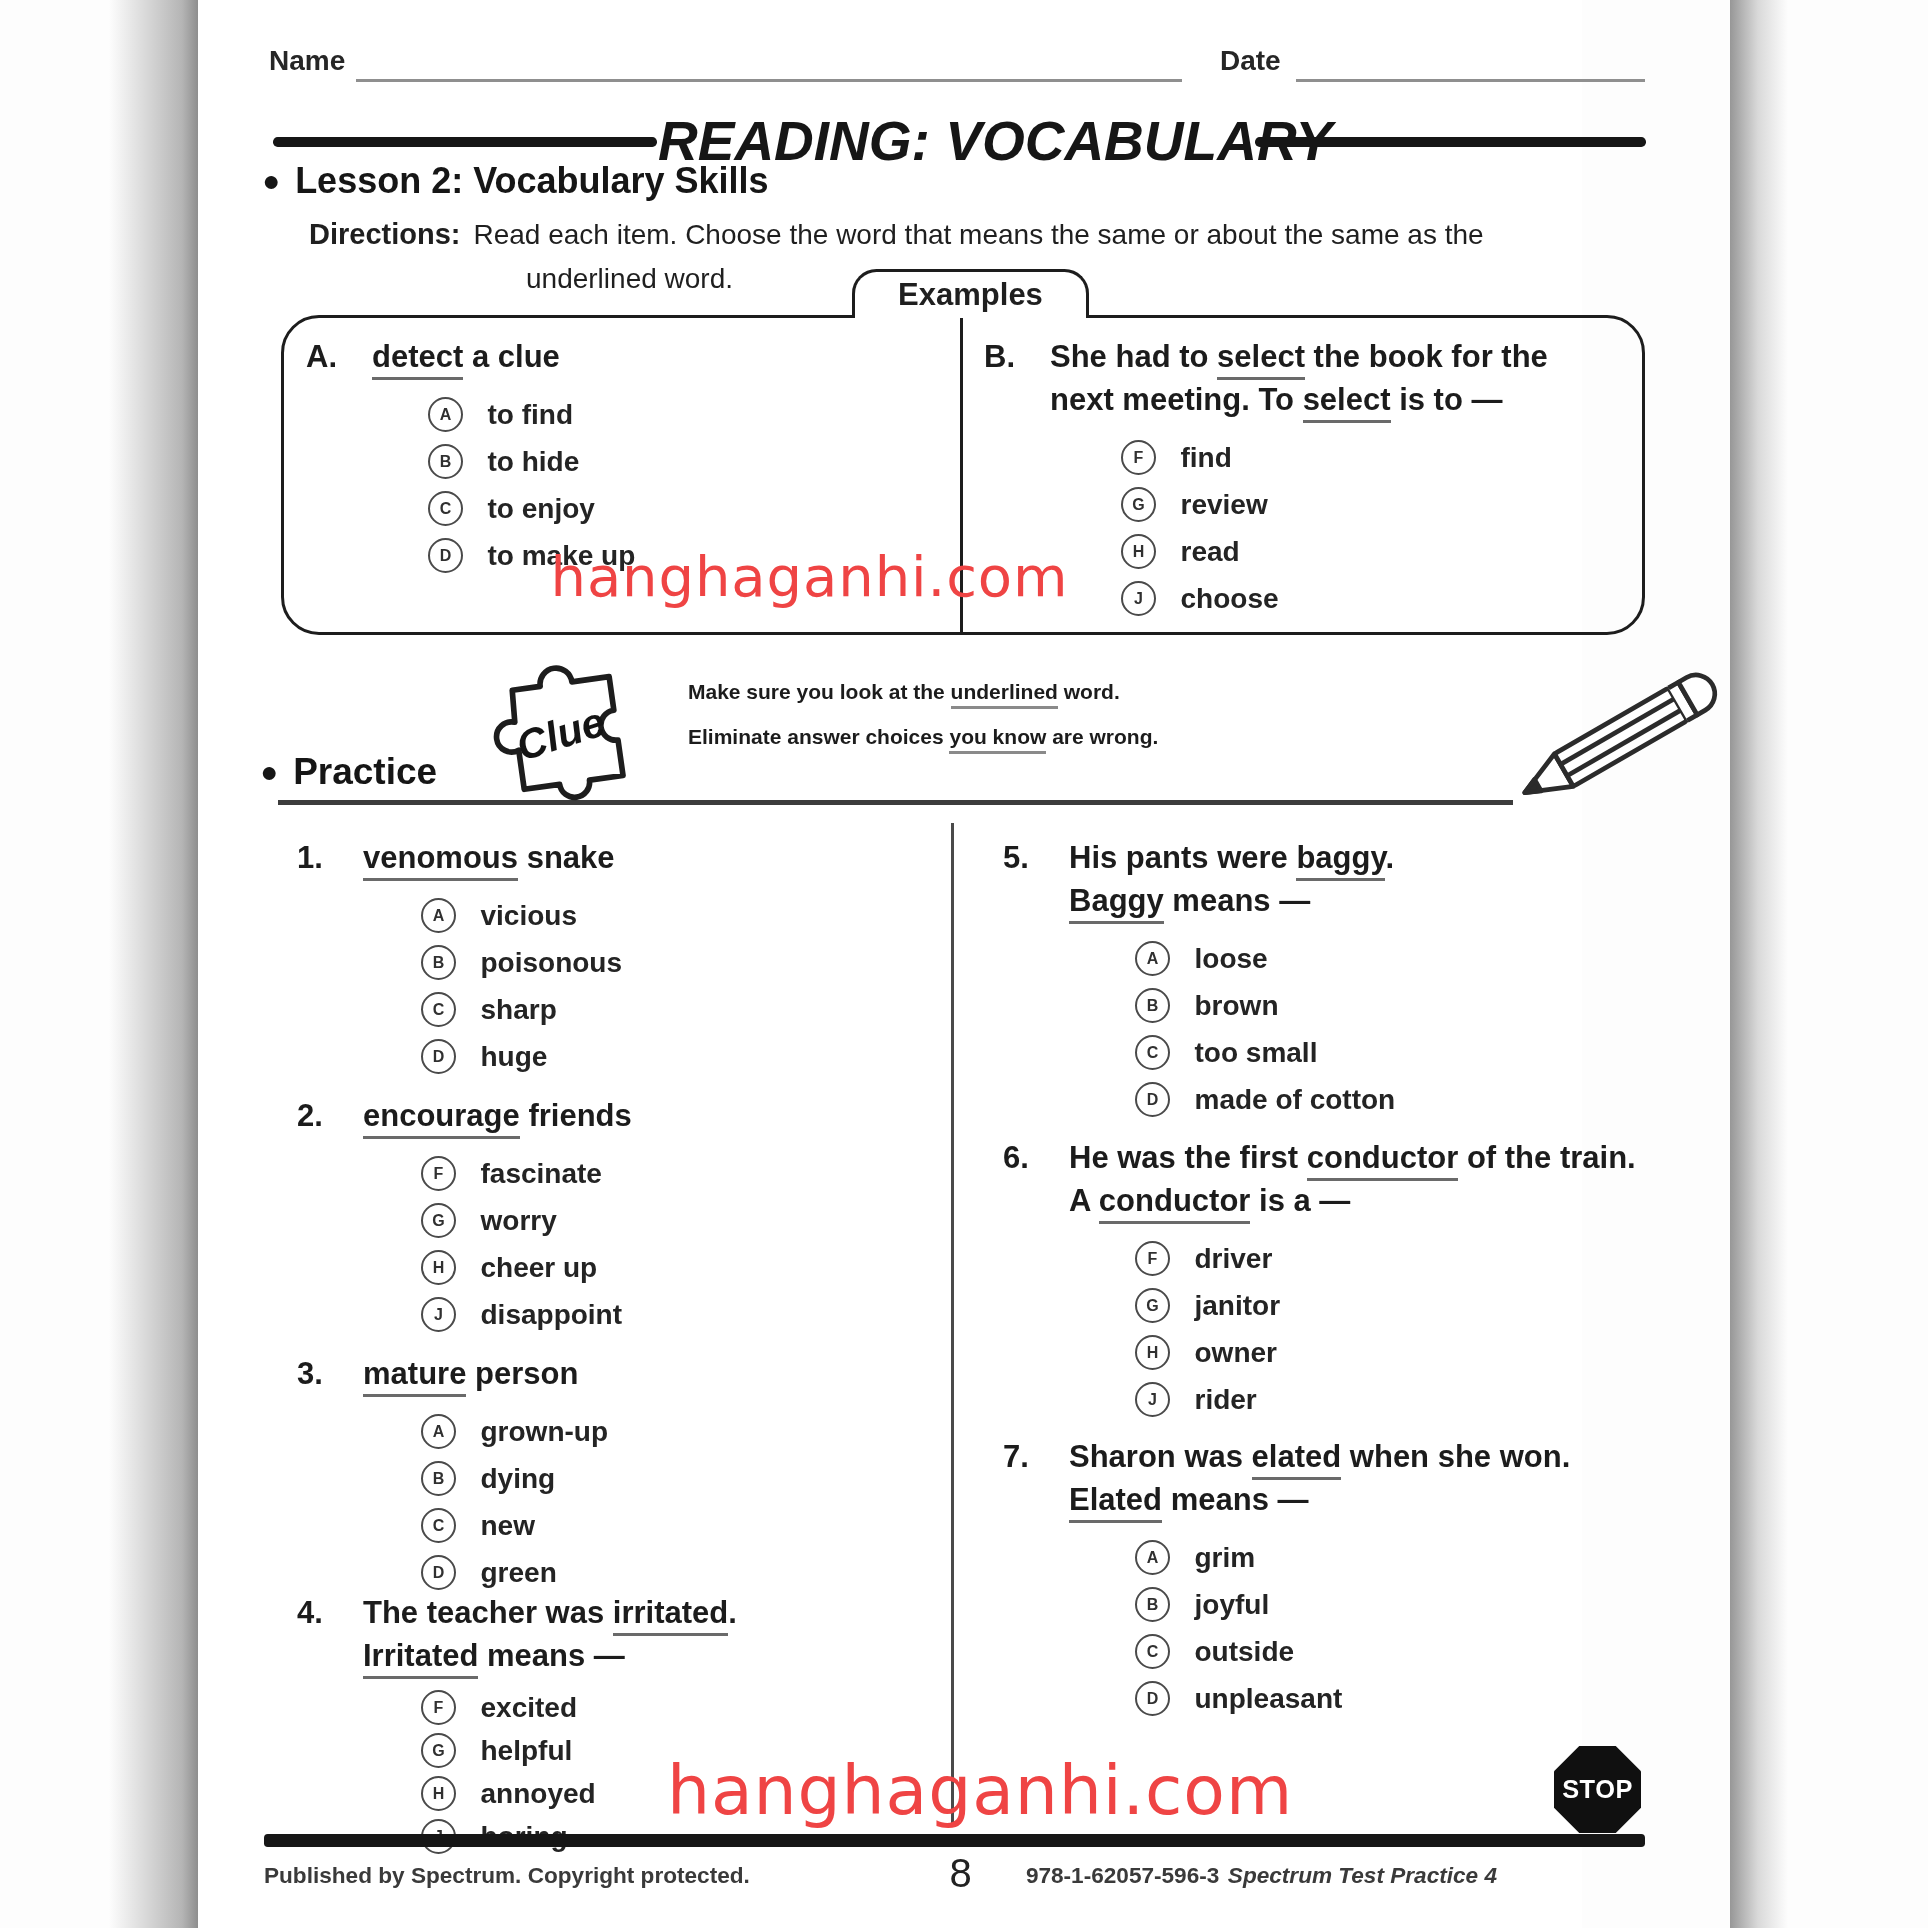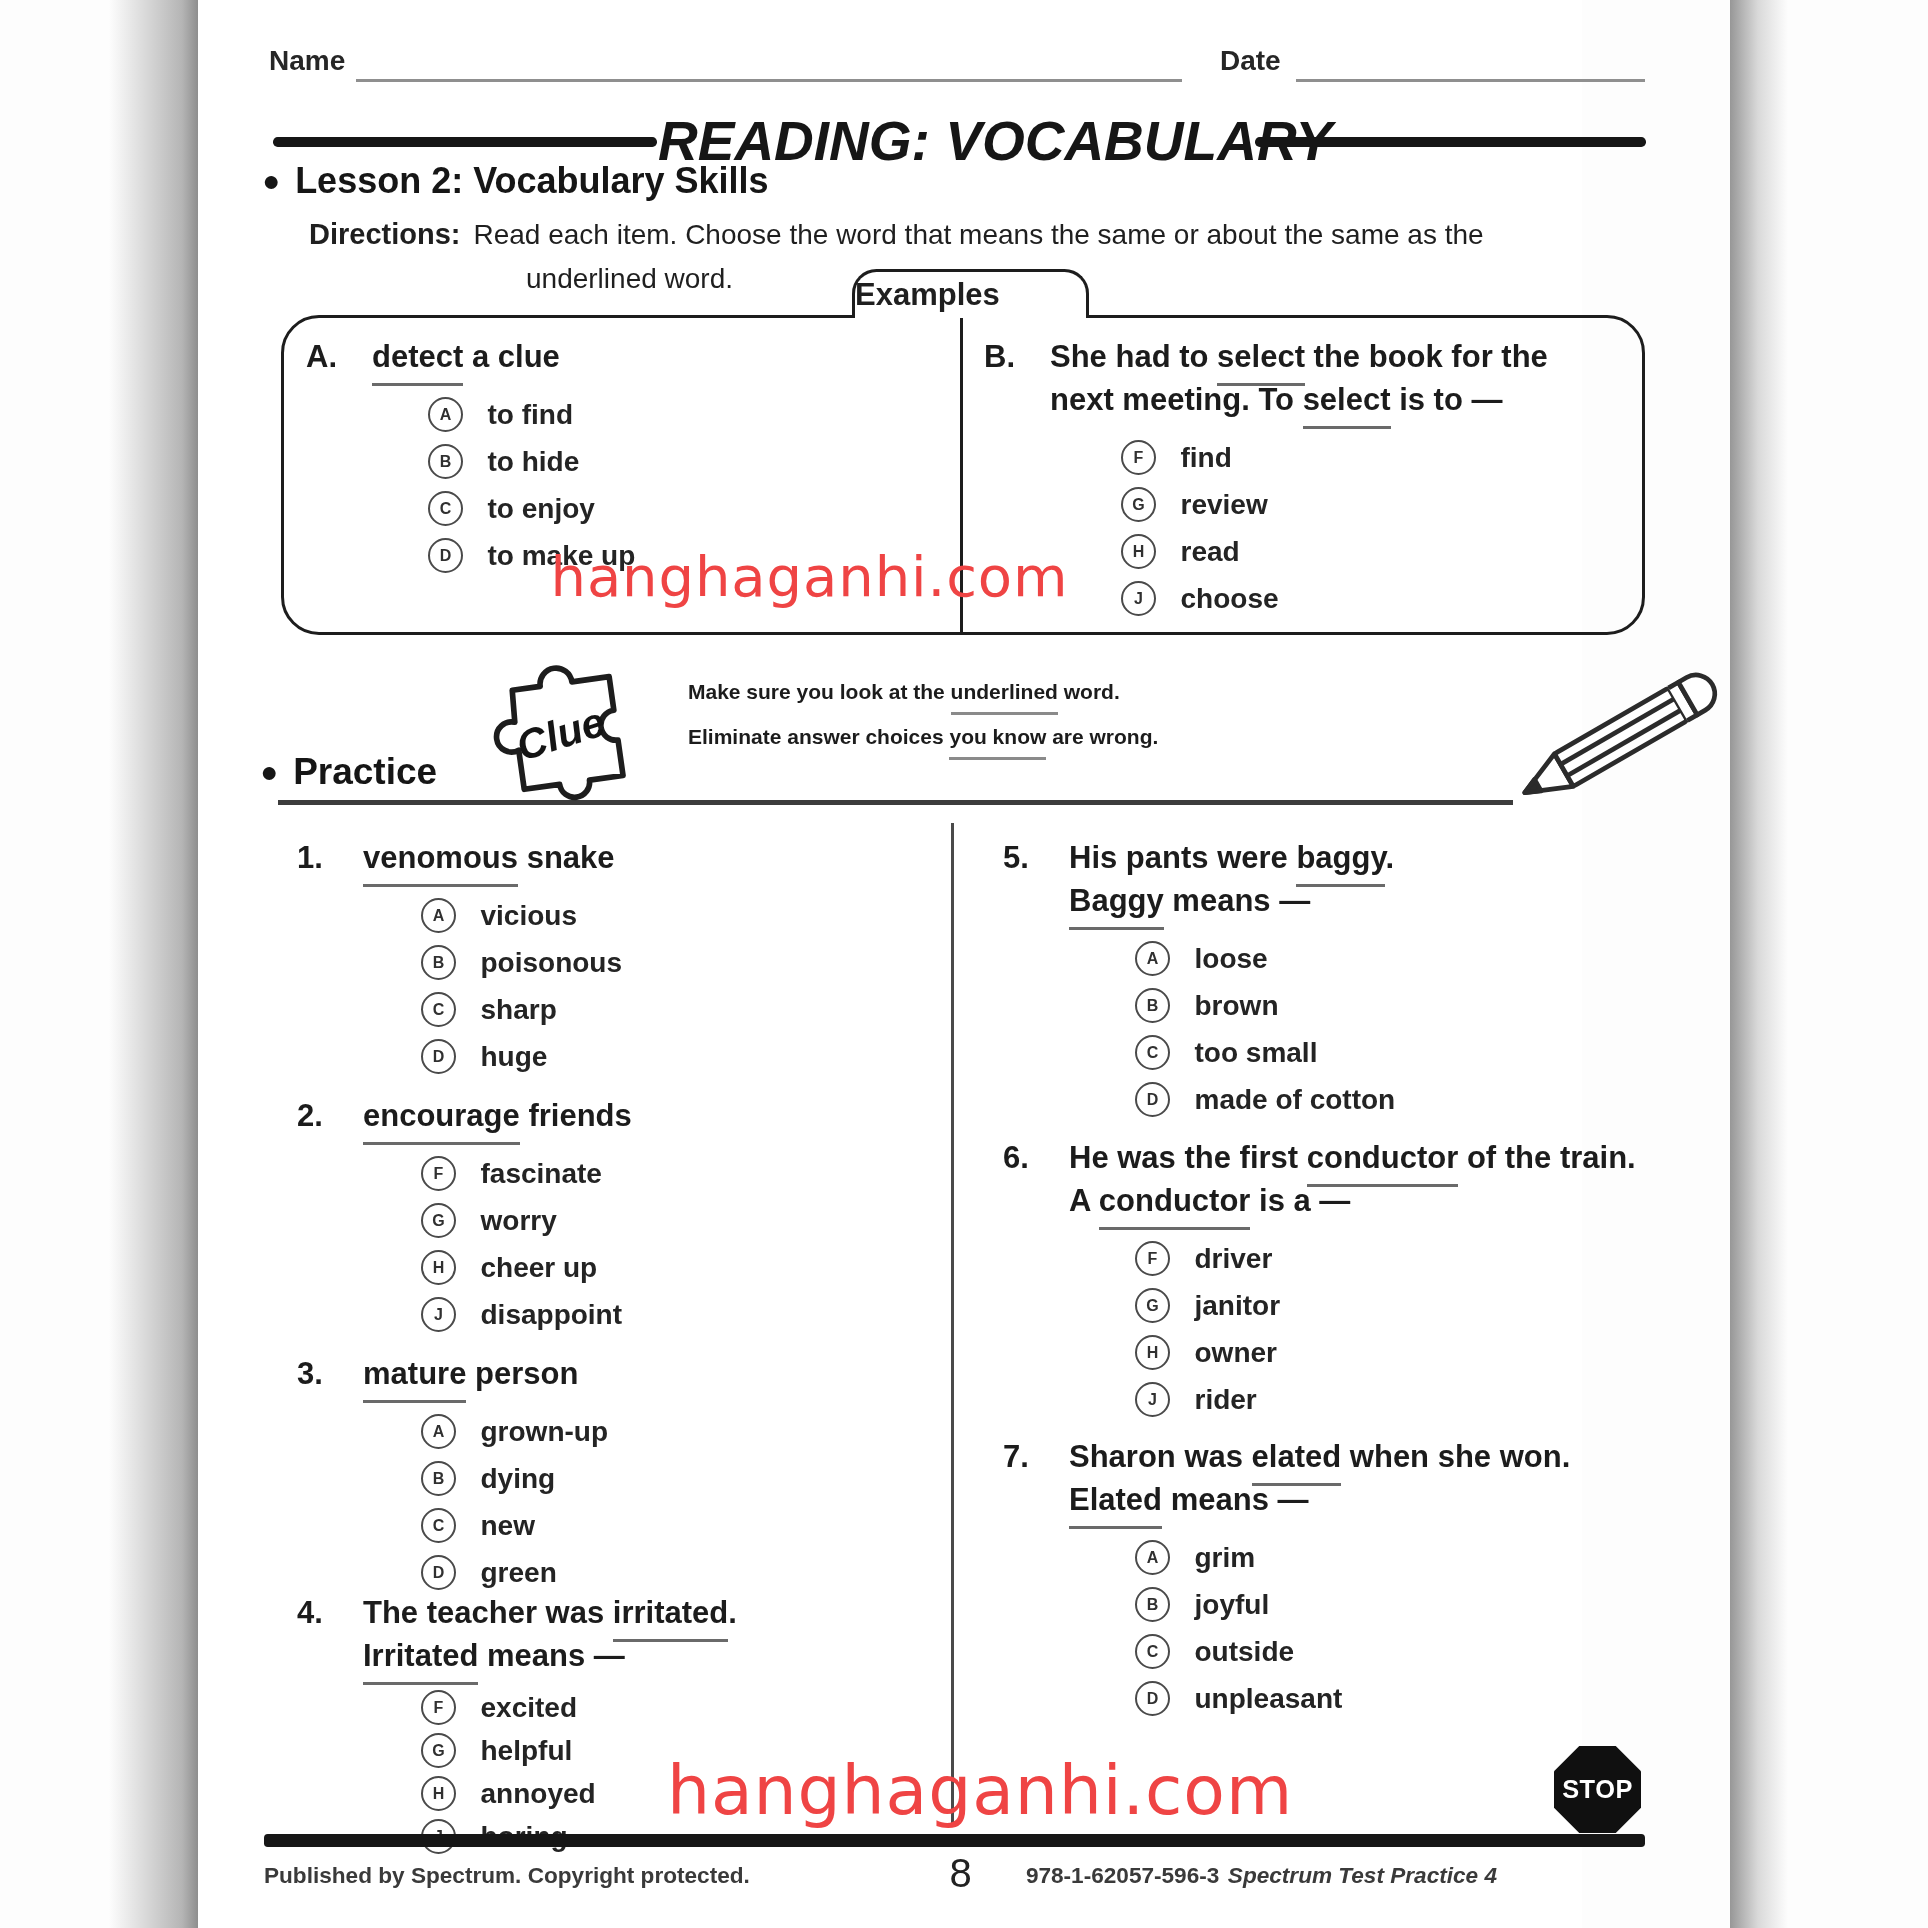--- a/index.html
+++ b/index.html
@@ -24,31 +24,31 @@
   .lesson{position:absolute;top:160px;left:64px;display:flex;align-items:center;gap:15px;
     font-size:36px;font-weight:700;color:#161616;}
   .bullet{font-size:30px;line-height:1;}
 
   .directions{position:absolute;top:218px;left:111px;font-size:28px;font-weight:500;white-space:nowrap;}
   .dir-label{font-weight:700;font-size:29px;margin-right:13px;}
   .dir2{position:absolute;top:263px;left:328px;font-size:28px;font-weight:500;}
 
   .examples-tab{position:absolute;left:654px;top:269px;width:237px;height:49px;background:#fff;
     border:3.8px solid #1d1d1d;border-bottom:none;border-radius:24.5px 24.5px 0 0;
-    display:flex;align-items:center;justify-content:flex-start;
+    display:flex;align-items:center;justify-content:center;
     font-size:31px;font-weight:700;z-index:3;box-sizing:border-box;}
   .examples-box{position:absolute;left:83px;top:315px;width:1364px;height:320px;
     border:3.8px solid #1d1d1d;border-radius:38px;z-index:2;box-sizing:border-box;}
   .examples-divider{position:absolute;left:676px;top:0;width:2.8px;height:100%;background:#1d1d1d;}
 
   .q{position:absolute;z-index:4;}
   .q-head{display:flex;}
   .q-num{font-weight:700;font-size:31px;width:66px;flex:none;line-height:43px;color:#1c1c1c;}
   .q-lines{font-weight:700;font-size:31px;line-height:43px;color:#1c1c1c;white-space:nowrap;}
-  .u{border-bottom:3.8px solid #6a6a6a;padding-bottom:9px;}
+  .u{border-bottom:3.8px solid #6a6a6a;padding-bottom:3px;}
   .opts{margin-top:13px;}
   .opt{display:flex;align-items:center;height:47px;gap:24.5px;}
   .circle{width:35px;height:35px;border:2.8px solid #4a4a4a;border-radius:50%;
     display:flex;align-items:center;justify-content:center;
     font-size:16px;font-weight:700;color:#303030;flex:none;box-sizing:border-box;background:#fff;}
   .opt-text{font-size:28px;font-weight:600;color:#242424;white-space:nowrap;}
 
   .tip{position:absolute;left:490px;font-size:21px;font-weight:700;color:#1c1c1c;z-index:4;white-space:nowrap;}
   .tip .u{border-bottom:3.8px solid #8a8a8a;}
   .practice-head{position:absolute;top:751px;left:62px;display:flex;align-items:center;gap:15px;

